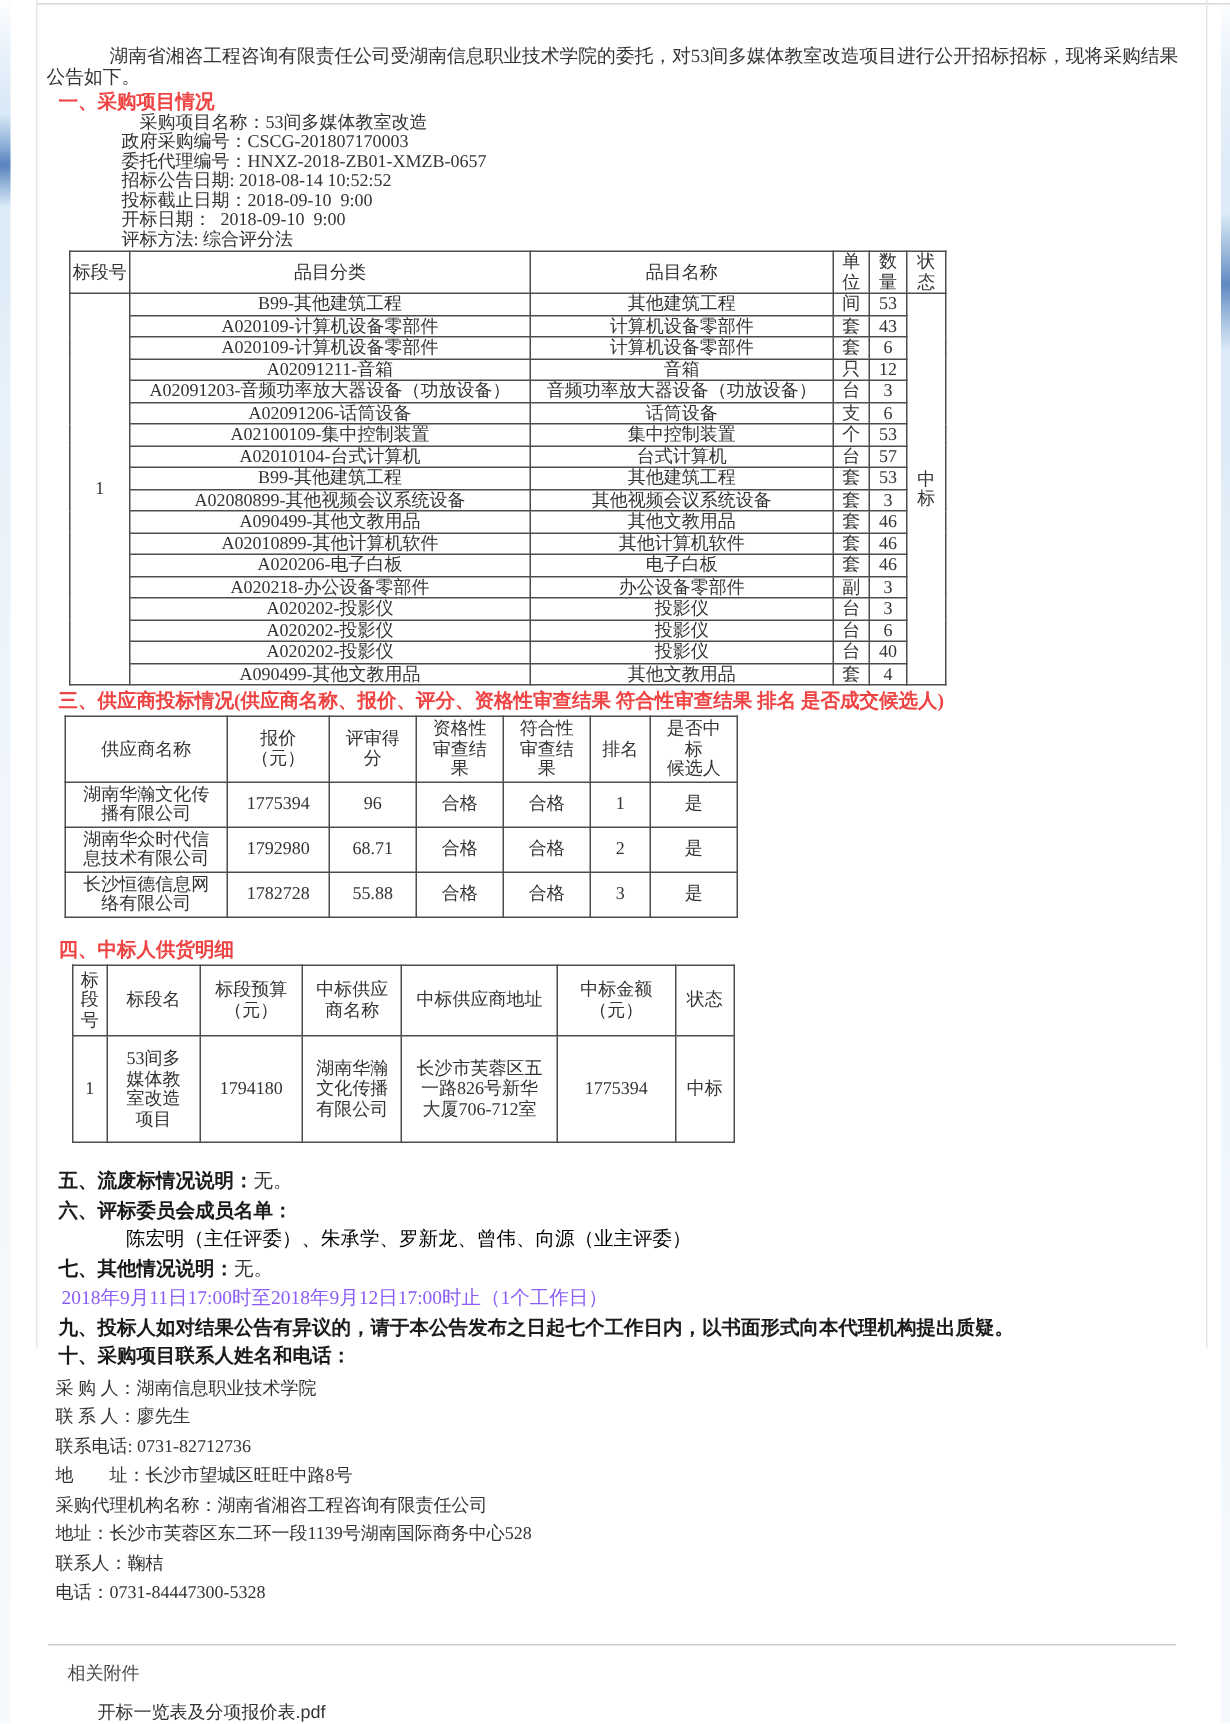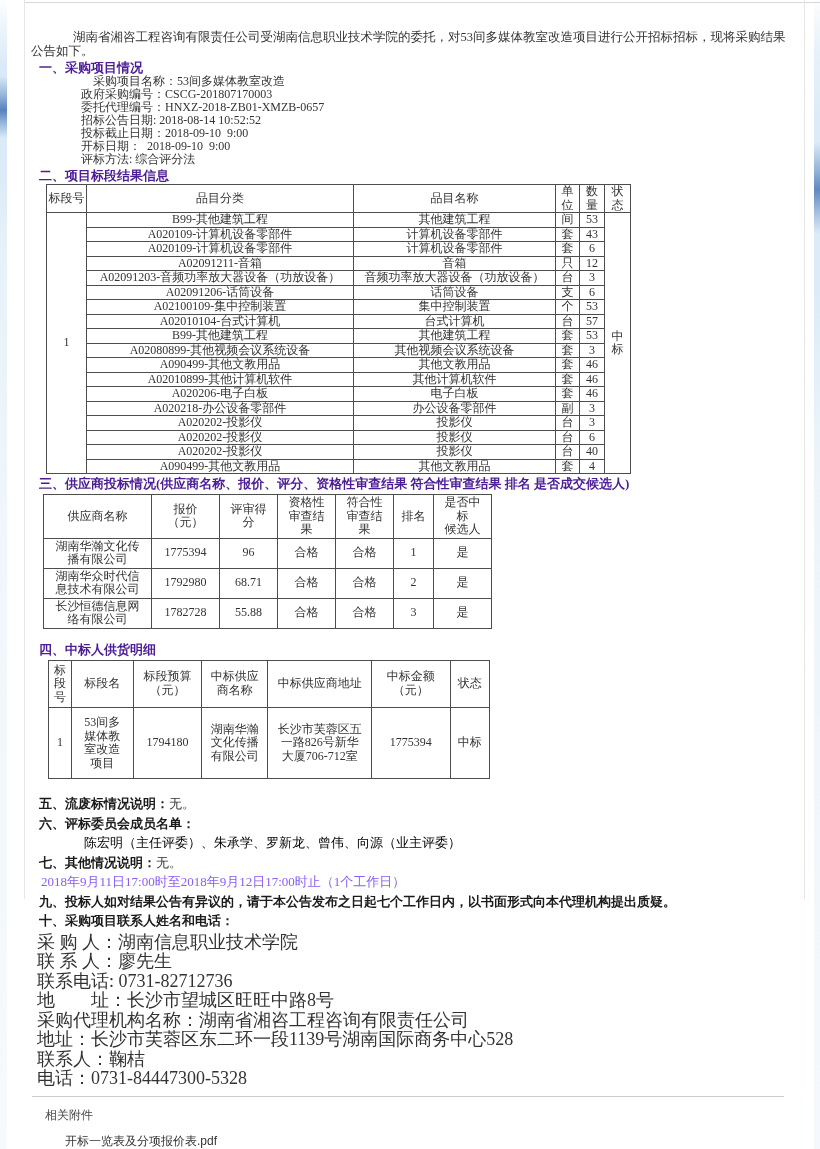--- a/index.html
+++ b/index.html
@@ -16,21 +16,21 @@
   .edge-right{position:absolute;right:0;top:0;width:6px;height:1149px;
     background:linear-gradient(180deg,#fdfeff 0%,#e9f2fa 4%,#dcebf7 10%,#dcebf7 25%,#ecf4fa 40%,#f5f9fd 100%);}
   .edge-right-blob{position:absolute;right:0;top:142px;width:6px;height:92px;
     background:linear-gradient(180deg,rgba(110,155,205,0) 0%,rgba(90,135,190,.5) 28%,rgba(55,105,175,.75) 52%,rgba(90,135,190,.4) 78%,rgba(110,155,205,0) 100%);}
   .topline{position:absolute;top:2px;left:24px;right:0;height:1px;background:#d8d8d8;}
   .page{position:absolute;left:24px;top:0;width:781px;height:899px;
     border-left:1px solid #e6e6e6;border-right:1px solid #e6e6e6;box-sizing:border-box;
     padding:30px 18px 0 6px;}
   .pre{white-space:pre-wrap;}
   .intro{margin:0 0 2px 0;font-size:12.5px;line-height:14px;text-indent:42px;}
-  .sec-h{margin:3px 0 0 8px;font-size:13px;line-height:14px;font-weight:bold;color:#4c1d95;}
+  .sec-h{margin:3px 0 0 8px;font-size:13px;line-height:14px;font-weight:bold;color:#ef4444;}
   .s1-lines{margin:0;padding:0 0 0 50px;list-style:none;font-size:12px;line-height:13px;}
   .s1-lines li{margin:0;}
   table{border-collapse:collapse;table-layout:fixed;font-size:12px;color:#333;}
   th,td{border:1px solid #4d4d4d;text-align:center;vertical-align:middle;
     font-weight:normal;padding:0 1px;line-height:13.5px;white-space:pre-wrap;
     overflow:hidden;word-break:break-all;}
   .t-lots{margin:1px 0 0 15px;width:584px;}
   .t-lots td{height:13px;}
   .t-lots th{height:13px;}
   .t-suppliers{margin:3px 0 0 12px;width:448px;line-height:13px;}
@@ -40,21 +40,21 @@
   .t-award th{padding:3px 1px;}
   .t-award td{padding:8px 2px;}
   .h4{margin-top:14px;}
   .tail{margin:15px 0 0 8px;font-size:13px;line-height:19.5px;color:#1b1b1b;}
   .tail p{margin:0;}
   .b{font-weight:bold;}
   .n{font-weight:normal;color:#333;}
   .members{padding-left:45px;font-weight:normal;color:#000000;}
   .dateline{padding-left:2px;font-weight:normal;color:#8b5cf6;}
   .s10{margin-top:4px;}
-  .contacts{margin:2px 0 0 6px;font-size:18px;line-height:19.5px;color:#333;}
+  .contacts{margin:2px 0 0 6px;font-size:12px;line-height:19.5px;color:#333;}
   .contacts p{margin:0;}
   .footer{position:absolute;left:0;top:1096px;width:820px;
     font-family:"Liberation Sans","DejaVu Sans",sans-serif;}
   .divider{margin-left:32px;width:752px;height:1px;background:#cccccc;}
   .att-label{margin:10px 0 0 45px;font-size:12px;color:#4a4a4a;}
   .att-link{margin:9px 0 0 65px;font-size:12px;color:#333;display:inline-block;cursor:pointer;text-align:right;}
 </style>
 </head>
 <body>
 
@@ -72,21 +72,20 @@
   <ul class="s1-lines">
     <li class="pre">　采购项目名称：53间多媒体教室改造</li>
     <li class="pre">政府采购编号：CSCG-201807170003</li>
     <li class="pre">委托代理编号：HNXZ-2018-ZB01-XMZB-0657</li>
     <li class="pre">招标公告日期: 2018-08-14 10:52:52</li>
     <li class="pre">投标截止日期：2018-09-10  9:00</li>
     <li class="pre">开标日期：  2018-09-10  9:00</li>
     <li class="pre">评标方法: 综合评分法</li>
   </ul>
 
-  <p class="sec-h">二、项目标段结果信息</p>
   <table class="t-lots">
     <colgroup>
         <col style="width:40px">
         <col style="width:267px">
         <col style="width:202px">
         <col style="width:24px">
         <col style="width:25px">
         <col style="width:26px">
       </colgroup>
     <tbody>

